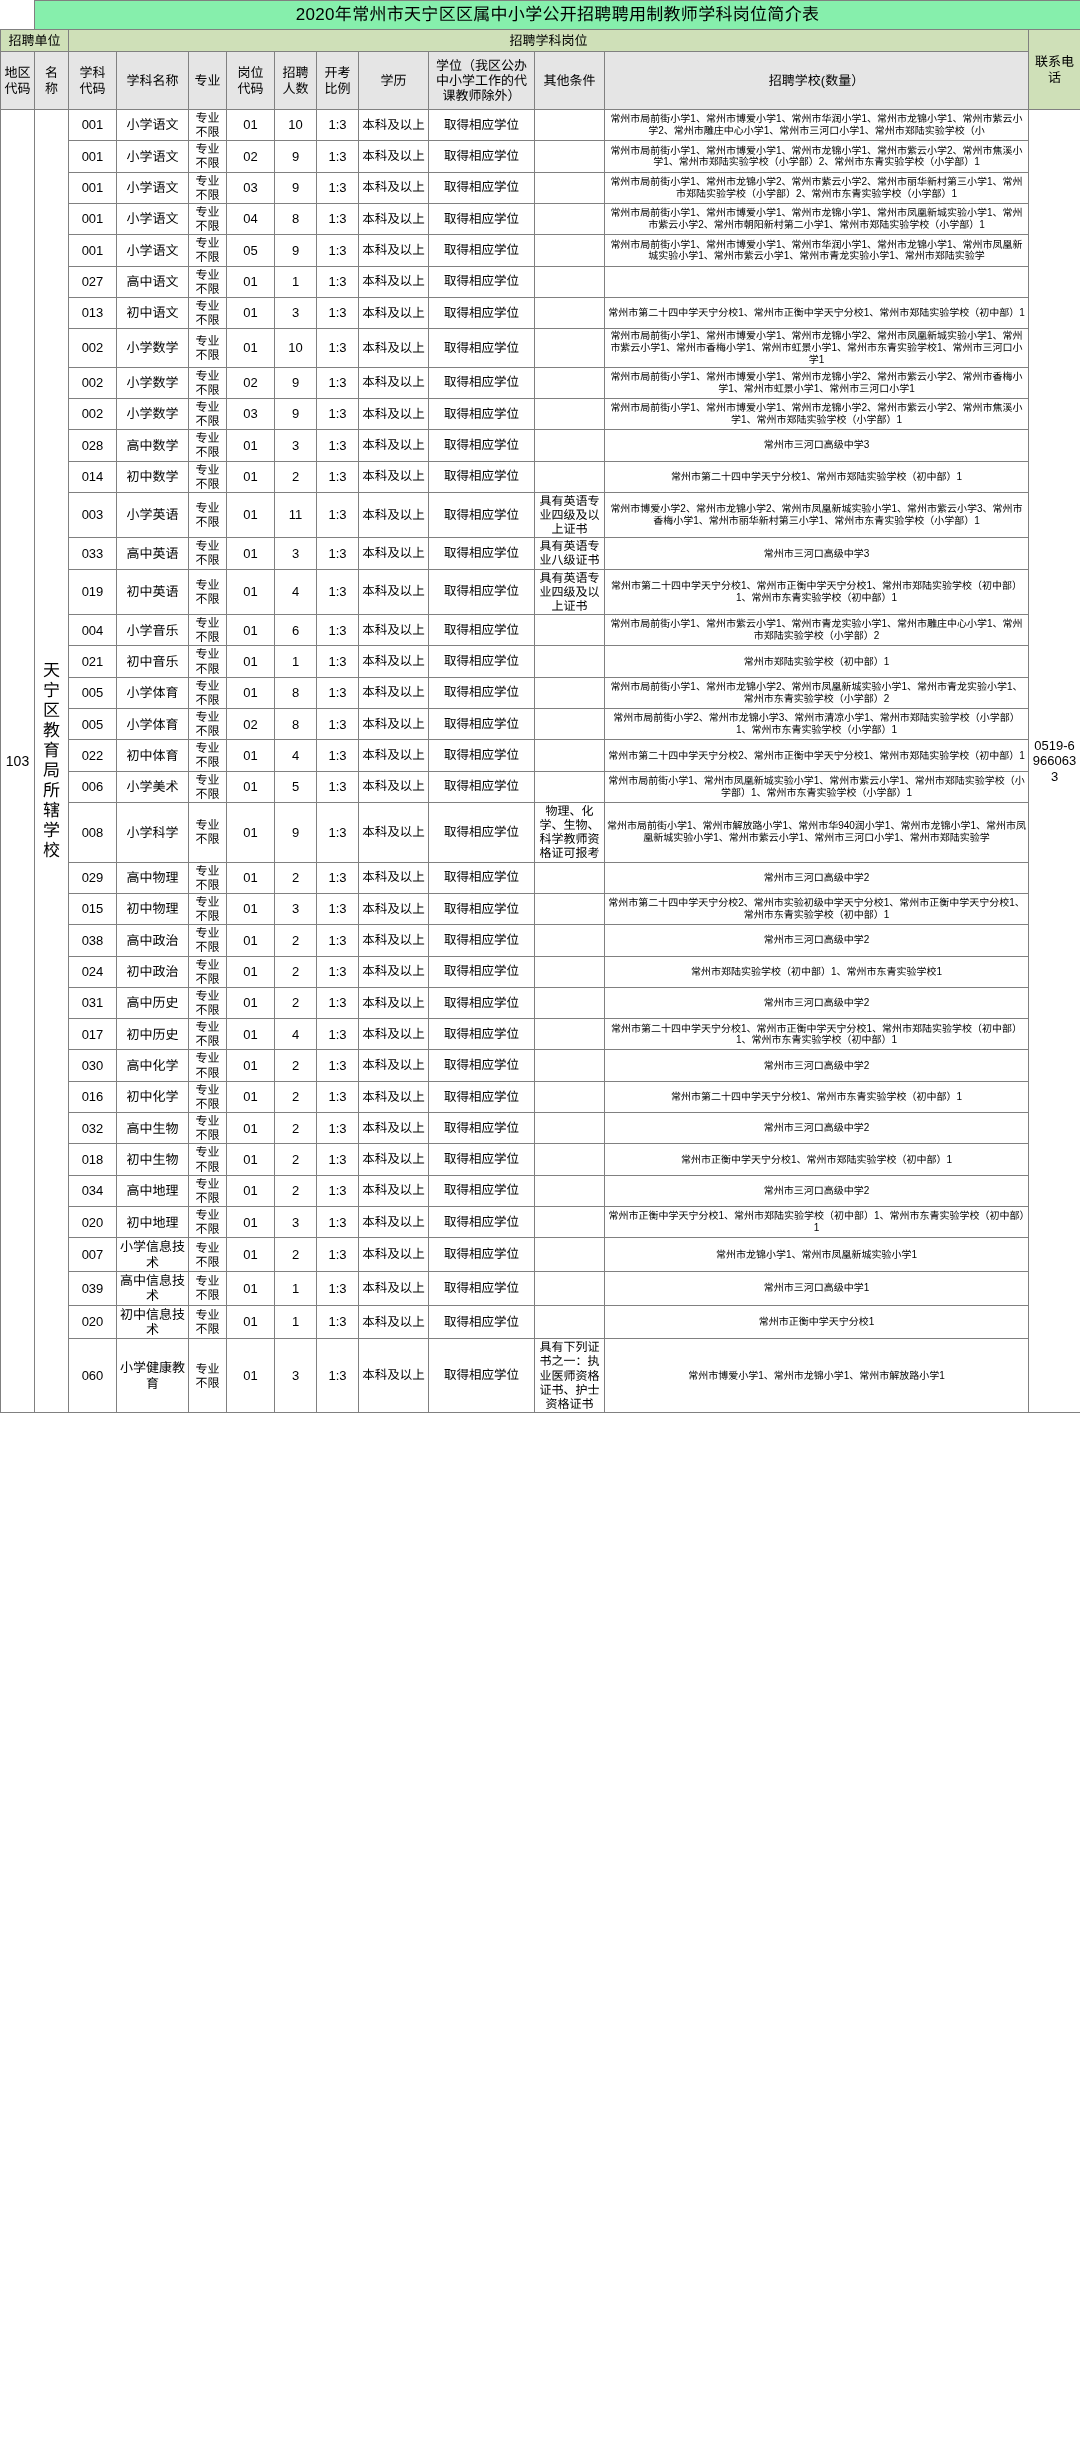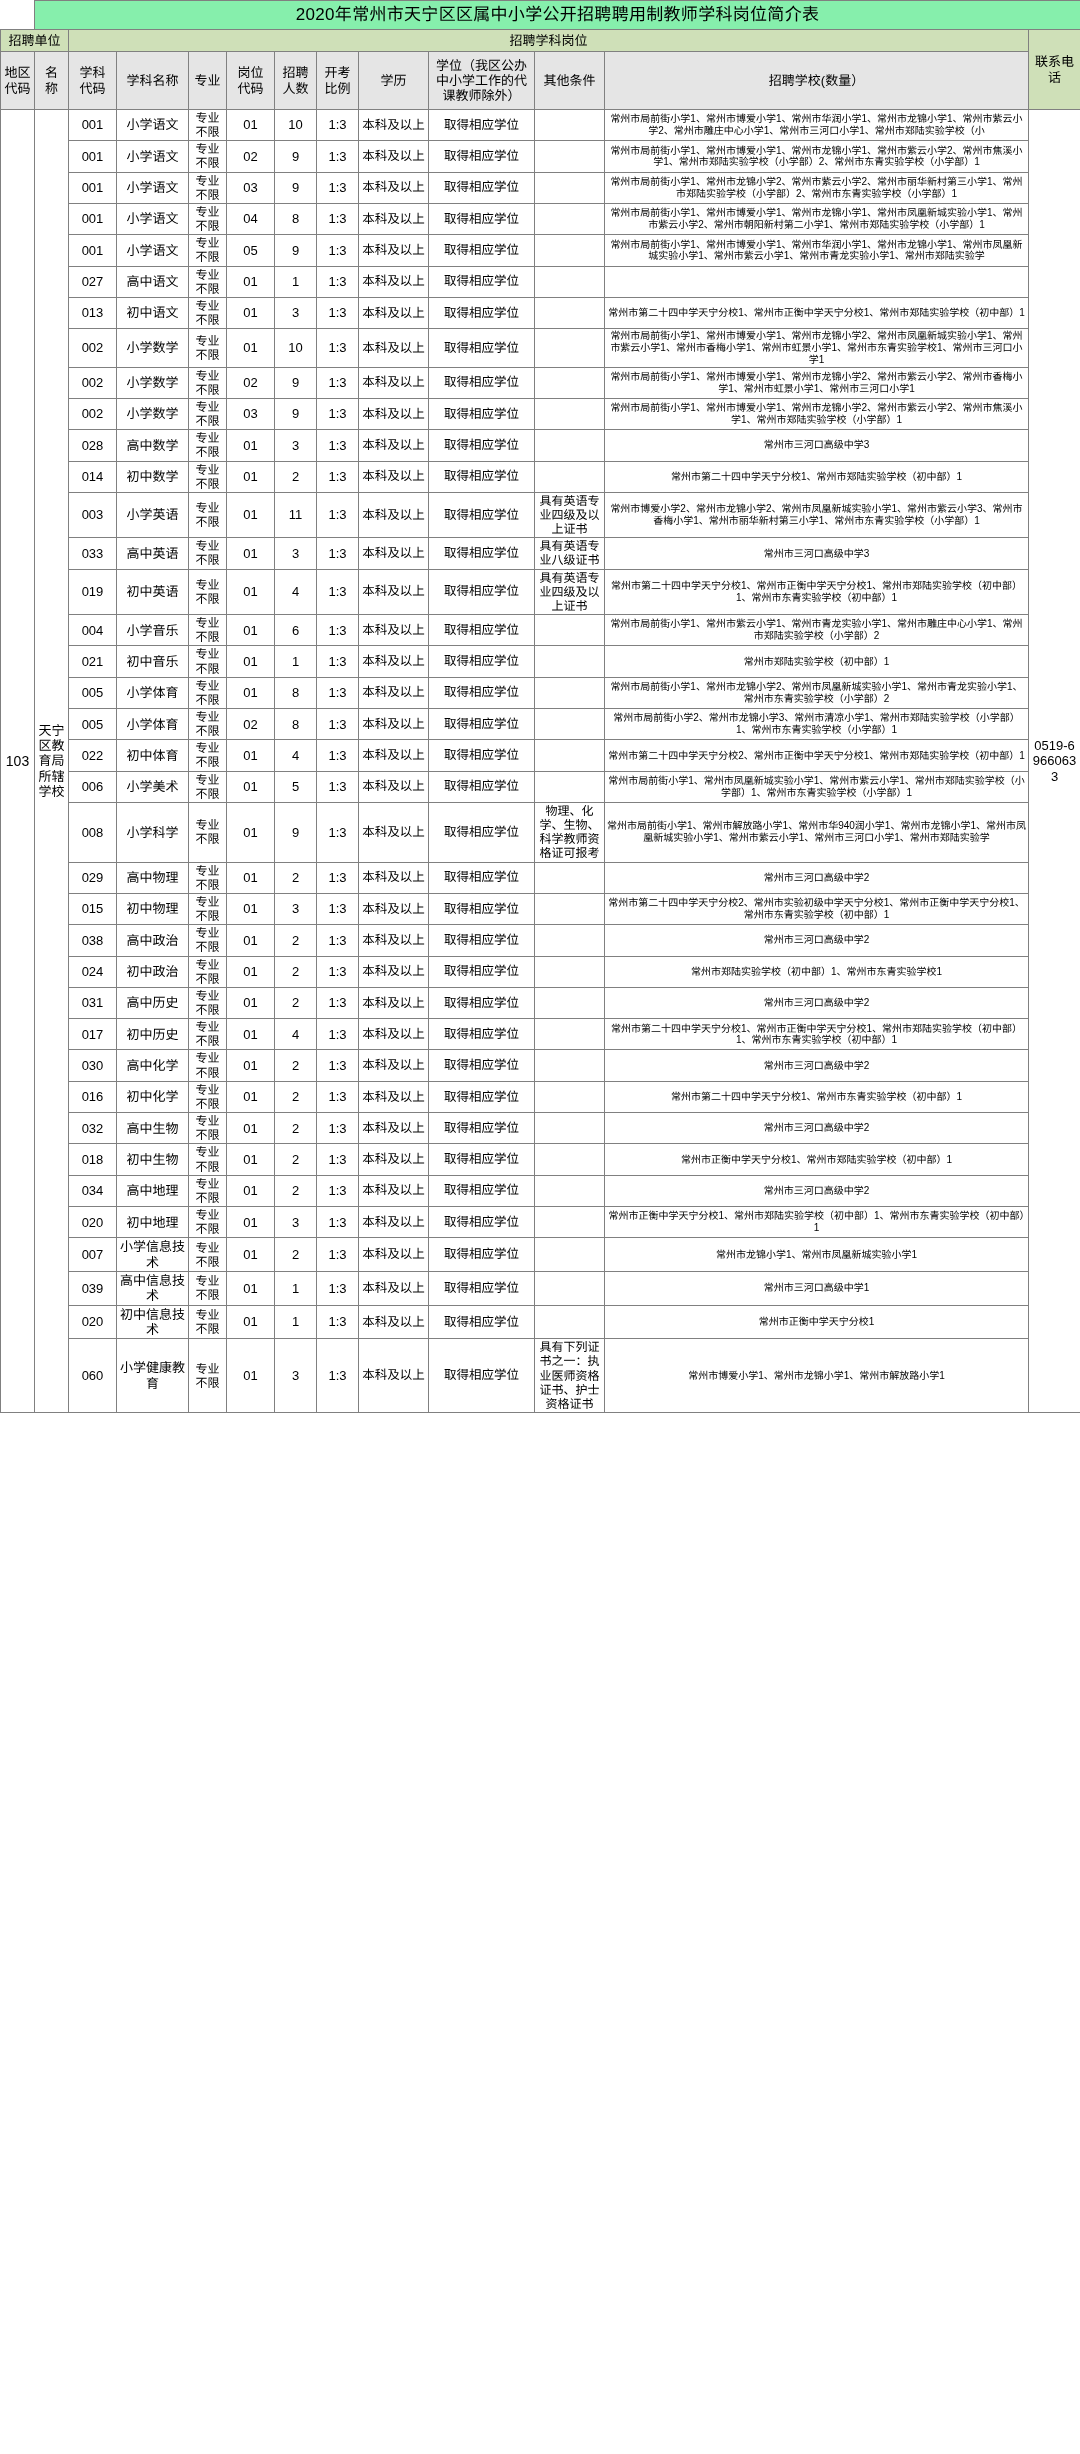--- a/index.html
+++ b/index.html
@@ -74,21 +74,21 @@
   td.edu    { font-size: 12.5px; }
   td.degree { font-size: 12.5px; }
   td.other  { font-size: 12px; line-height: 1.2; }
   td.schools{
     font-size: 10px;
     text-align: center;
     line-height: 1.25;
     padding: 2px 3px;
   }
   td.vert {
-    font-size: 13px;
+    font-size: 17px;
     line-height: 1.25;
   }
   td.region-code { font-size: 14px; }
   td.phone { font-size: 13px; line-height: 1.3; word-break: break-all; }
   .narrow-wrap { display: block; }
 </style>
 </head>
 <body>
 
 <div id="sheet">

